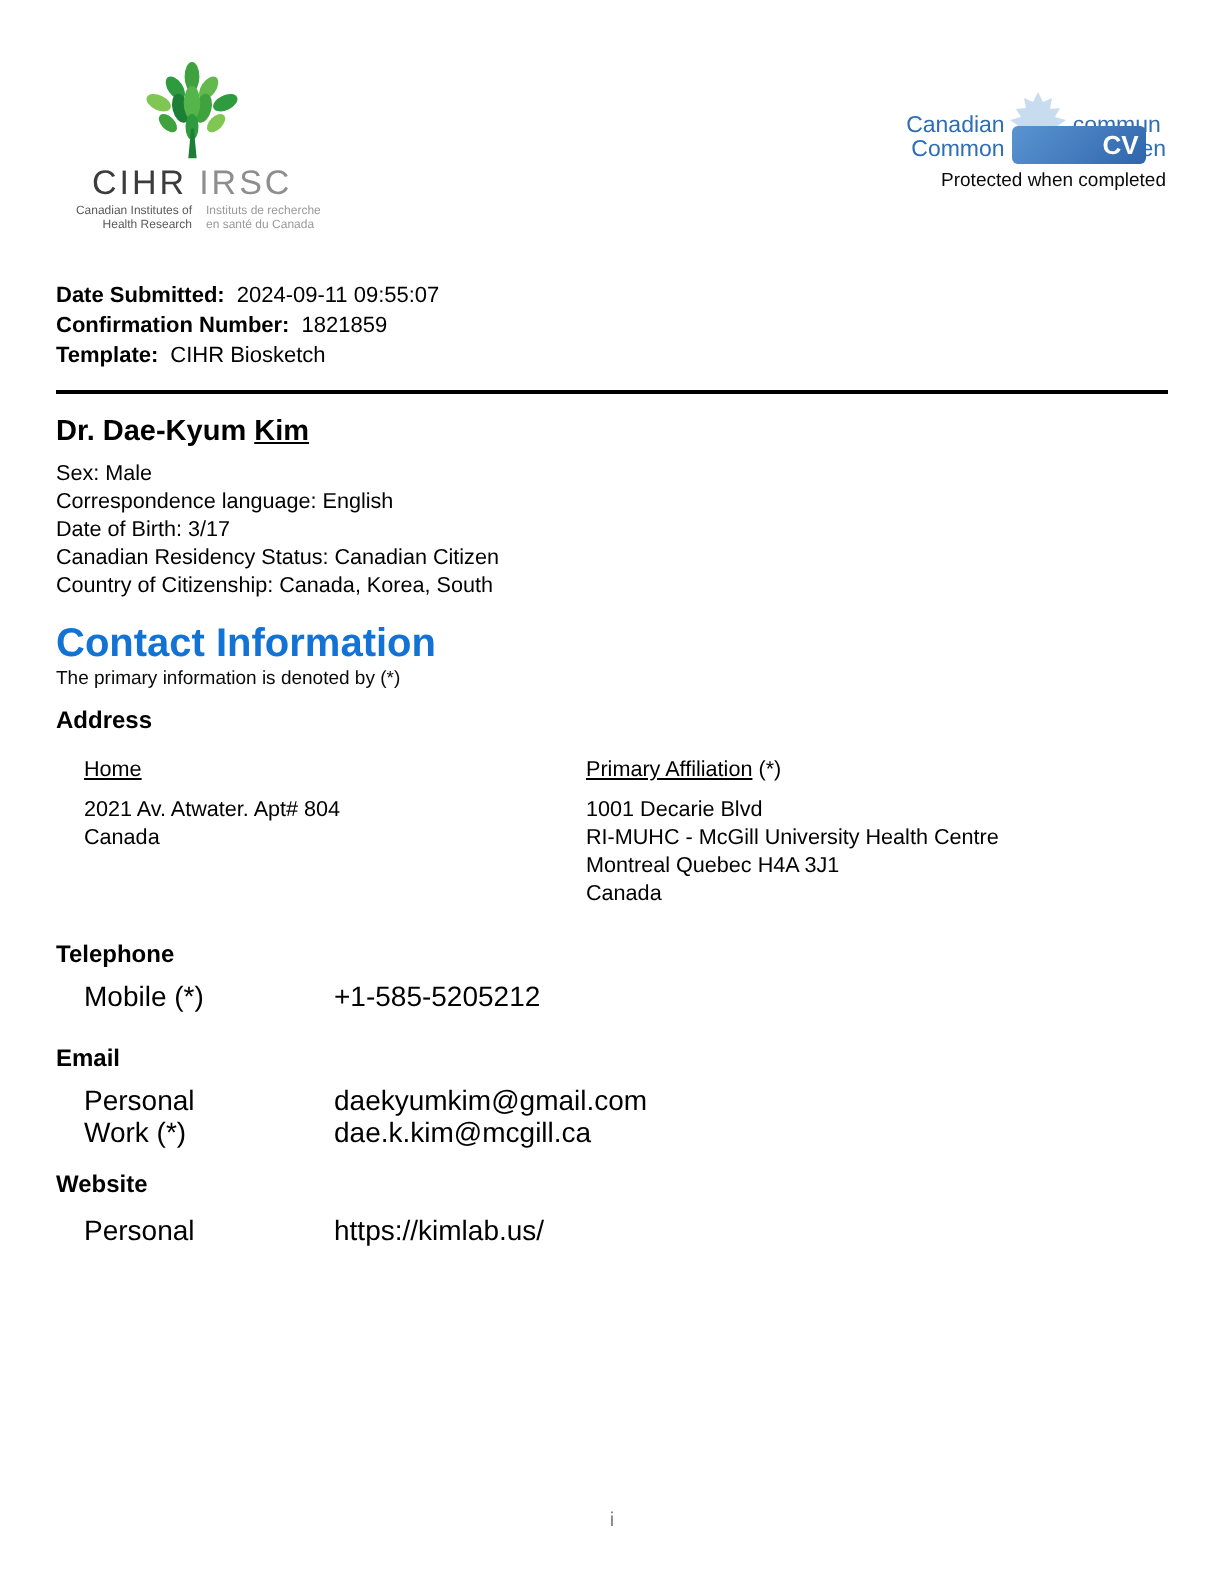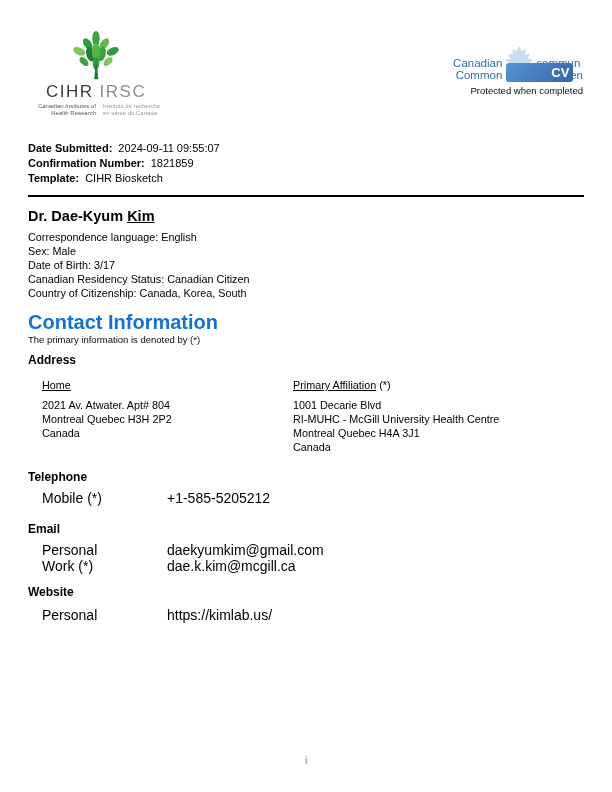--- a/index.html
+++ b/index.html
@@ -137,36 +137,35 @@
     </div>
     <div class="sub-row">
       <span class="lbl">Template:</span><span class="val">CIHR Biosketch</span>
     </div>
   </div>
 
   <div class="person">
     <div class="person-name">
       <span>Dr. Dae-Kyum </span><span class="surname">Kim</span>
     </div>
+    <div class="detail">Sex: Male</div>
     <div class="detail">Correspondence language: English</div>
-    <div class="detail">Sex: Male</div>
     <div class="detail">Date of Birth: 3/17</div>
     <div class="detail">Canadian Residency Status: Canadian Citizen</div>
     <div class="detail">Country of Citizenship: Canada, Korea, South</div>
   </div>
 
   <h2 class="contact-heading" style="color:#1273D4;">Contact Information</h2>
   <div class="note">The primary information is denoted by (*)</div>
 
   <h3 class="sec-heading h-address">Address</h3>
   <div class="addr-cols">
     <div class="col-home">
       <div class="col-label"><span class="u">Home</span></div>
       <div class="addr-line">2021 Av. Atwater. Apt# 804</div>
-      <div class="addr-line">Montreal Quebec H3H 2P2</div>
       <div class="addr-line">Canada</div>
     </div>
     <div class="col-primary">
       <div class="col-label"><span class="u">Primary Affiliation</span><span> (*)</span></div>
       <div class="addr-line">1001 Decarie Blvd</div>
       <div class="addr-line">RI-MUHC - McGill University Health Centre</div>
       <div class="addr-line">Montreal Quebec H4A 3J1</div>
       <div class="addr-line">Canada</div>
     </div>
   </div>

